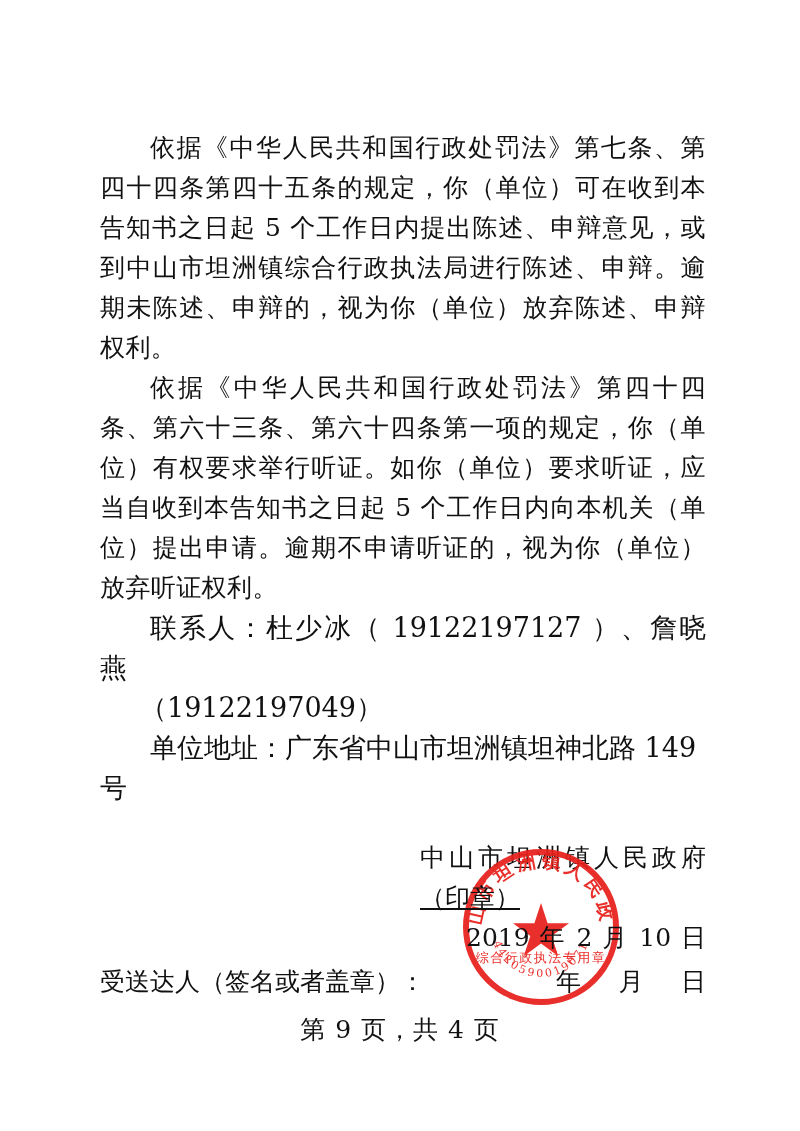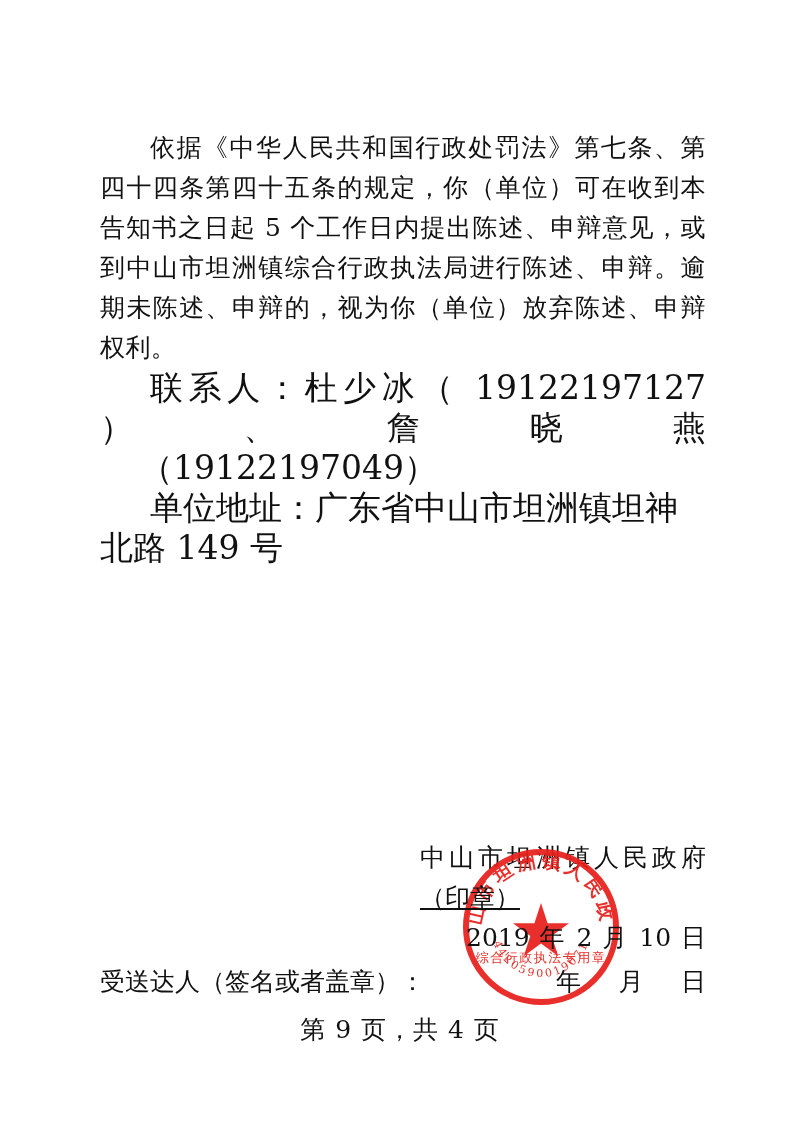--- a/index.html
+++ b/index.html
@@ -31,21 +31,21 @@
     text-align: justify;
     text-align-last: left;
     text-justify: inter-character;
     letter-spacing: 0.4px;
   }
   p.para.indent {
     text-indent: 50px;
   }
   .contact-line {
     margin: 0;
-    font-size: 33px;
+    font-size: 27px;
     line-height: 40px;
   }
   .contact-line.justify-spread {
     text-indent: 50px;
     text-align: justify;
     text-align-last: justify;
     text-justify: inter-character;
   }
   .contact-line.plain-indent {
     text-indent: 50px;
@@ -134,20 +134,21 @@
     letter-spacing: 1px;
   }
 </style>
 </head>
 <body>
 
 <div id="page">
 
   <div class="doc-body">
     <p class="para indent">依据《中华人民共和国行政处罚法》第七条、第四十四条第四十五条的规定，你（单位）可在收到本告知书之日起 5 个工作日内提出陈述、申辩意见，或到中山市坦洲镇综合行政执法局进行陈述、申辩。逾期未陈述、申辩的，视为你（单位）放弃陈述、申辩权利。</p>
+    <p class="para indent">依据《中华人民共和国行政处罚法》第四十四条、第六十三条、第六十四条第一项的规定，你（单位）有权要求举行听证。如你（单位）要求听证，应当自收到本告知书之日起 5 个工作日内向本机关（单位）提出申请。逾期不申请听证的，视为你（单位）放弃听证权利。</p>
 
     <p class="contact-line justify-spread">联系人：杜少冰（ 19122197127 ）、詹晓燕</p>
     <p class="contact-line nohang">（19122197049）</p>
     <p class="contact-line plain-indent">单位地址：广东省中山市坦洲镇坦神北路 149 号</p>
   </div>
 
   <div class="sign-block">
     <span class="sign-agency">中山市坦洲镇人民政府</span>
     <span class="sign-seal-label">（印章）</span>
     <span class="sign-date">2019 年 2 月 10 日</span>

